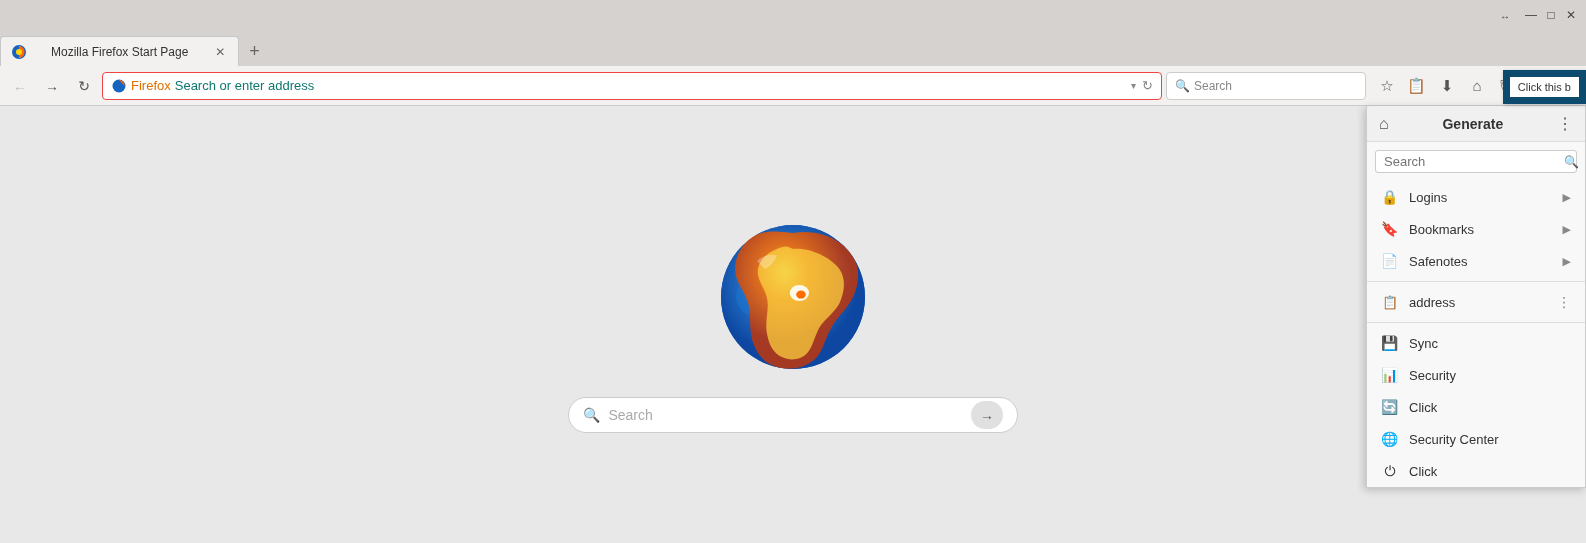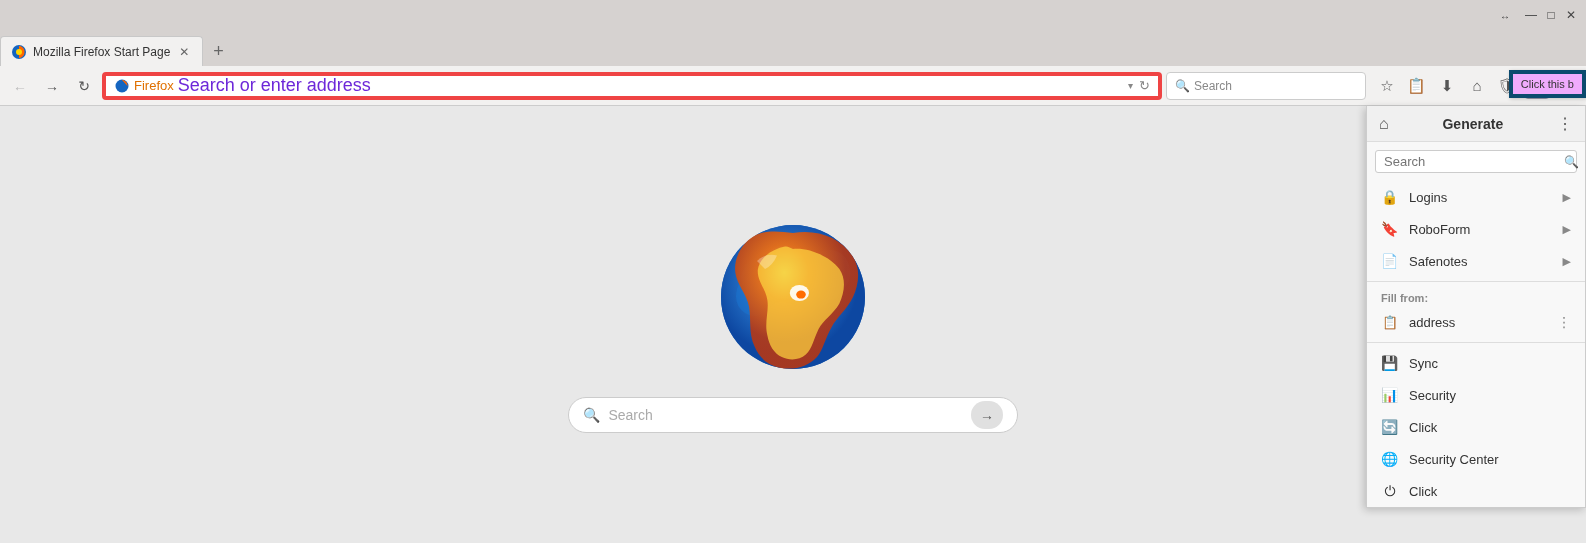--- a/index.html
+++ b/index.html
@@ -41,21 +41,21 @@
     }
     .tab {
       height: 30px;
       background: #f2f1f0;
       border-radius: 4px 4px 0 0;
       display: flex;
       align-items: center;
       padding: 0 10px;
       font-size: 12px;
       color: #333;
-      gap: 6px;
+      gap: 24px;
       min-width: 180px;
       border: 1px solid #c8c8c8;
       border-bottom: none;
     }
     .tab-favicon {
       width: 16px;
       height: 16px;
     }
     .tab-close {
       margin-left: auto;
@@ -99,32 +99,32 @@
       border-radius: 4px;
       cursor: pointer;
       color: #555;
       font-size: 14px;
     }
     .nav-btn.disabled { color: #bbb; cursor: default; }
     .address-bar {
       flex: 1;
       height: 28px;
       background: white;
-      border: 4px solid #ef4444;
+      border: 1px solid #ef4444;
       border-radius: 4px;
       display: flex;
       align-items: center;
       padding: 0 8px;
       font-size: 13px;
       color: #666;
     }
     .address-bar-text {
       flex: 1;
-      font-size: 18px;
-      color: #6d28d9;
+      font-size: 13px;
+      color: #0f766e;
     }
     .address-bar-drop {
       color: #888;
       font-size: 10px;
     }
     .search-bar-nav {
       width: 200px;
       height: 28px;
       background: white;
       border: 1px solid #ccc;
@@ -281,22 +281,22 @@
       color: #333;
     }
     .roboform-fill-icon { width: 18px; height: 18px; display: flex; align-items: center; justify-content: center; font-size: 13px; }
     .roboform-fill-more { margin-left: auto; color: #888; font-size: 14px; cursor: pointer; }
 
     
     .click-this-tooltip {
       position: fixed;
       right: 0;
       top: 70px;
-      background: #f0abfc;
-      border: 4px solid #0c4a6e;
+      background: #ffffff;
+      border: 7px solid #0c4a6e;
       padding: 4px 8px;
       font-size: 11px;
       color: #333;
       white-space: nowrap;
       box-shadow: 1px 1px 4px rgba(0,0,0,0.2);
       z-index: 200;
     }
 
     
     .icon-green { color: #2a8a2a; }
@@ -434,32 +434,31 @@
       <span class="roboform-search-icon">🔍</span>
     </div>
 
     <div class="roboform-menu-item">
       <span class="roboform-menu-item-icon icon-green">🔒</span>
       <span class="roboform-menu-item-label">Logins</span>
       <span class="roboform-menu-item-arrow">▶</span>
     </div>
     <div class="roboform-menu-item">
       <span class="roboform-menu-item-icon icon-blue">🔖</span>
-      <span class="roboform-menu-item-label">RoboForm</span>
+      <span class="roboform-menu-item-label">Bookmarks</span>
       <span class="roboform-menu-item-arrow">▶</span>
     </div>
     <div class="roboform-menu-item">
       <span class="roboform-menu-item-icon icon-yellow">📄</span>
       <span class="roboform-menu-item-label">Safenotes</span>
       <span class="roboform-menu-item-arrow">▶</span>
     </div>
 
     <div class="roboform-divider"></div>
 
-    <div class="roboform-section-label">Fill from:</div>
     <div class="roboform-fill-item">
       <span class="roboform-fill-icon">📋</span>
       <span>address</span>
       <span class="roboform-fill-more">⋮</span>
     </div>
 
     <div class="roboform-divider"></div>
 
     <div class="roboform-menu-item">
       <span class="roboform-menu-item-icon">💾</span>

